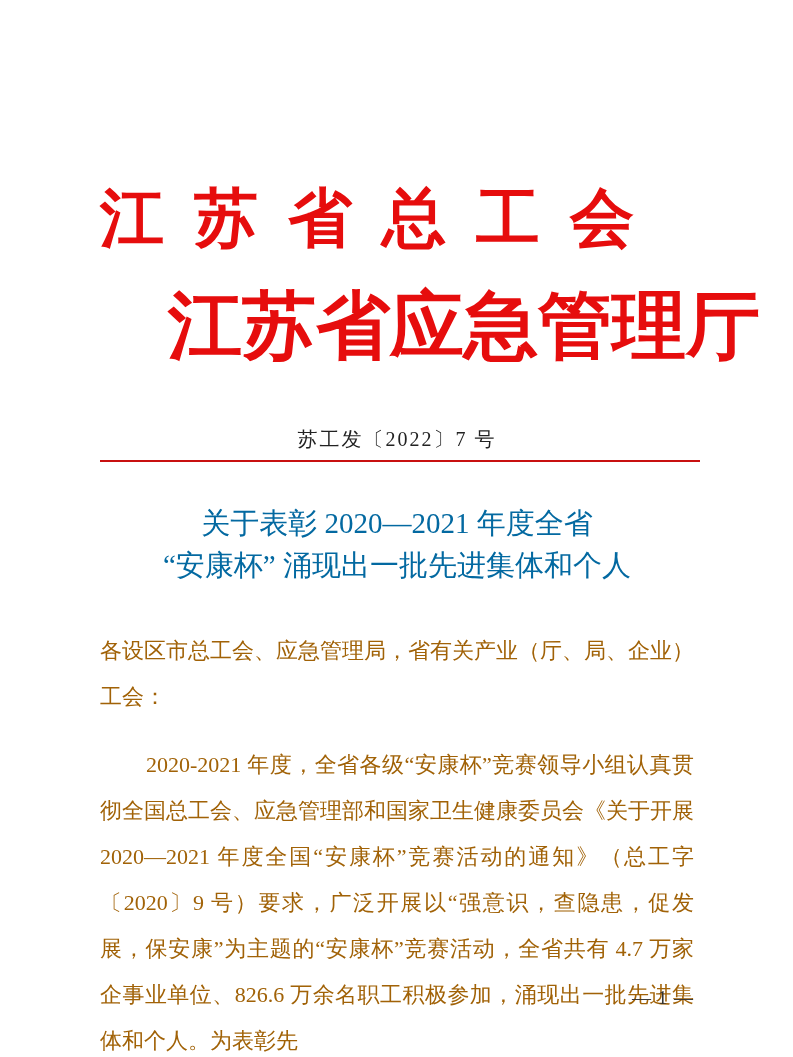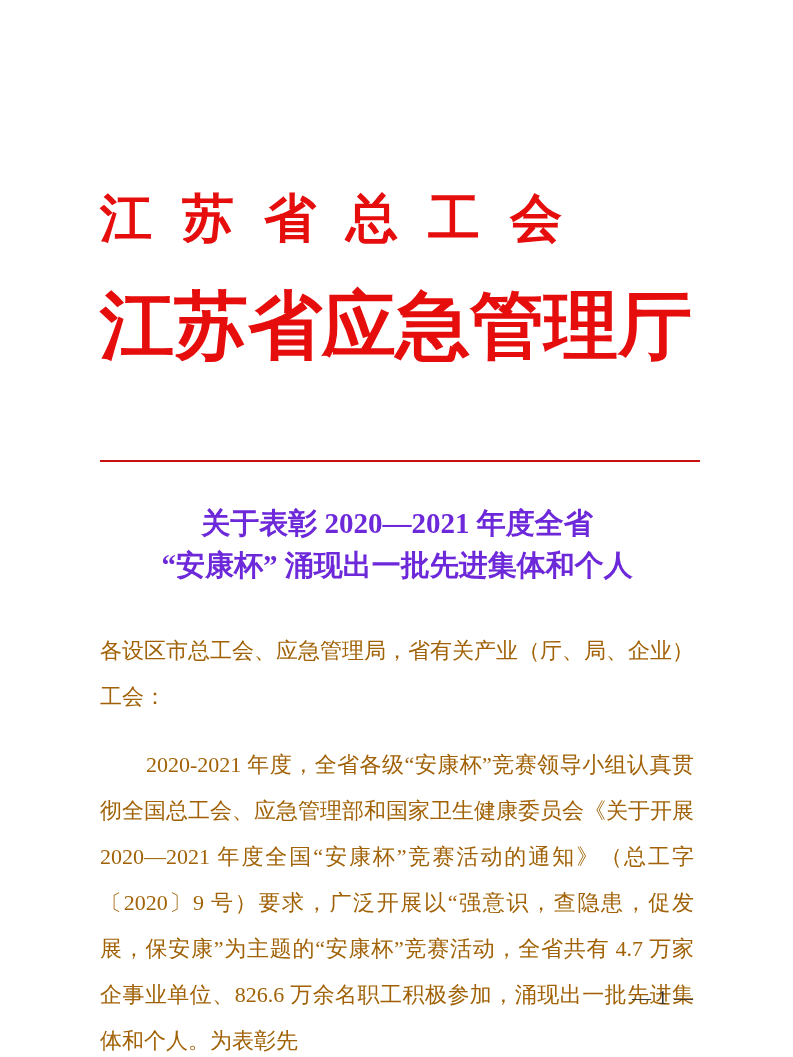--- a/index.html
+++ b/index.html
@@ -22,29 +22,30 @@
     position: absolute;
     left: 100px;
     width: 660px;
     font-weight: bold;
     color: #e60d0d;
     white-space: nowrap;
     font-family: "Liberation Serif", "DejaVu Serif", serif;
   }
   .org-line1 {
     top: 177px;
-    font-size: 52px;
+    font-size: 64px;
     line-height: 84px;
     letter-spacing: 30px; 
   }
   .org-line2 {
     top: 284px;
     font-size: 74px;
     line-height: 84px;
     letter-spacing: 0px;
+    text-align: right;
   }
   
   .doc-number {
     position: absolute;
     left: 100px;
     top: 426px;
     width: 594px;
     text-align: center;
     font-size: 20px;
     line-height: 26px;
@@ -60,24 +61,24 @@
     height: 2px;
     background: #c81010;
   }
   
   .title {
     position: absolute;
     left: 100px;
     top: 502px;
     width: 594px;
     text-align: center;
-    font-weight: bold;
+    font-weight: normal;
     font-size: 29px;
     line-height: 42px;
-    color: #6d28d9;
+    color: #0369a1;
   }
   
   .body-text {
     position: absolute;
     left: 100px;
     top: 628px;
     width: 594px;
     font-size: 22px;
     line-height: 46px;
     text-align: justify;
@@ -106,20 +107,21 @@
 </style>
 </head>
 <body>
 
 <div class="page">
 
   <div class="org-line org-line1">江苏省总工会</div>
 
   <div class="org-line org-line2">江苏省应急管理厅</div>
 
+  <div class="doc-number">苏工发〔2022〕7 号</div>
 
   <div class="divider"></div>
 
   <div class="title">
     <div>关于表彰 2020—2021 年度全省</div>
     <div>“安康杯” 涌现出一批先进集体和个人</div>
   </div>
 
   <div class="body-text">
     <p>各设区市总工会、应急管理局，省有关产业（厅、局、企业）工会：</p>

